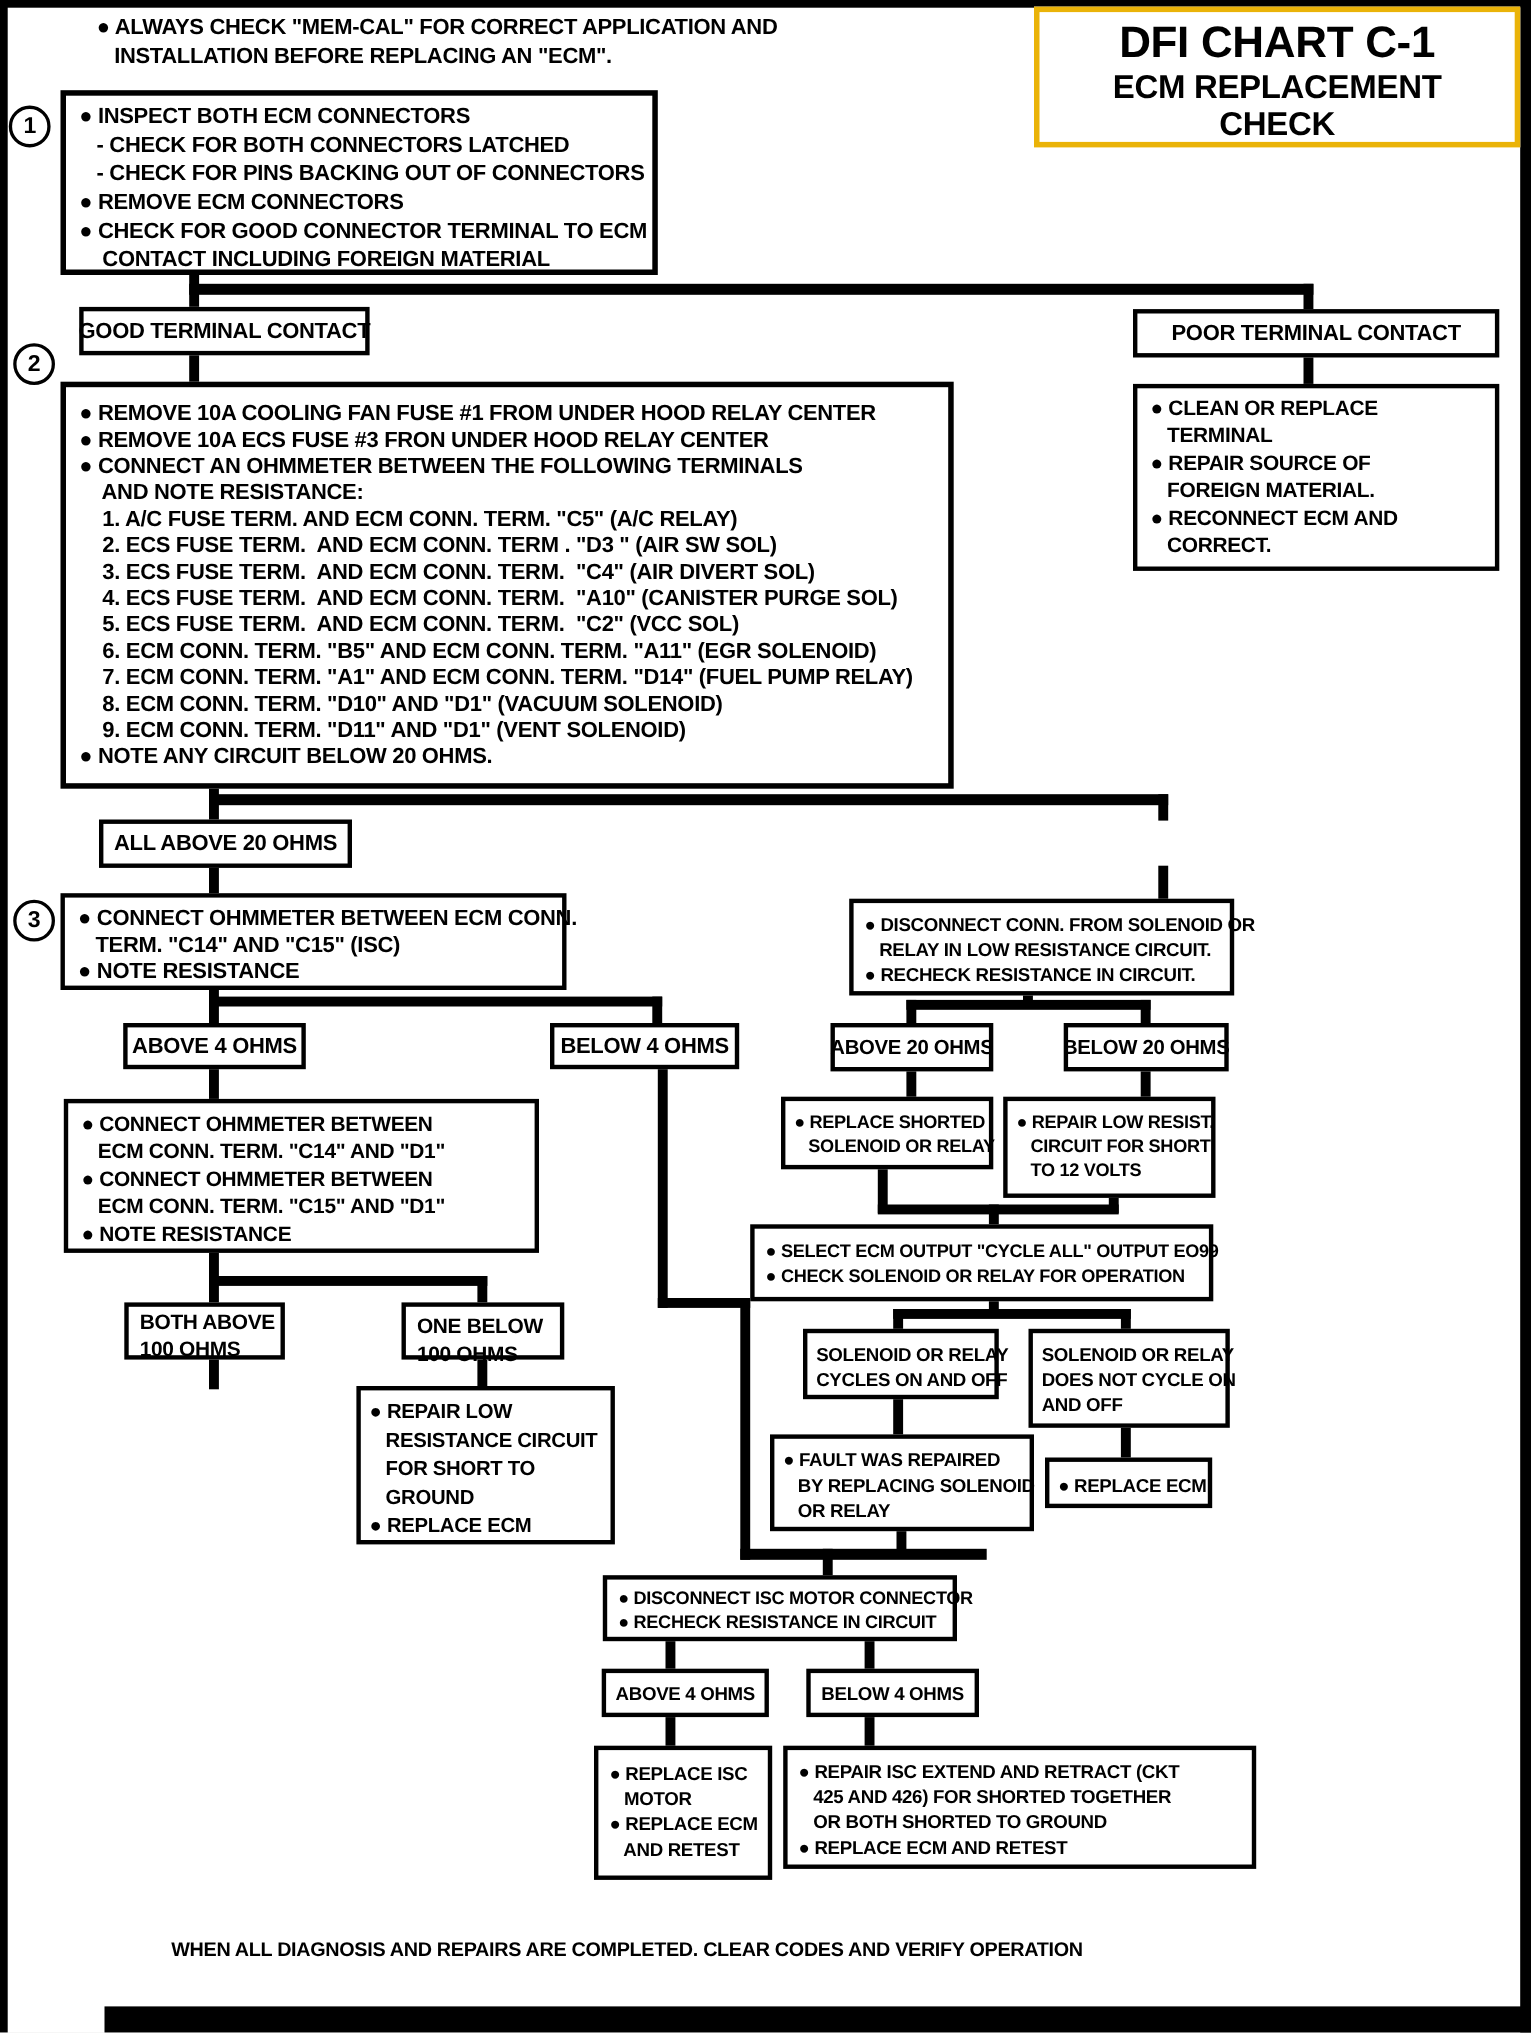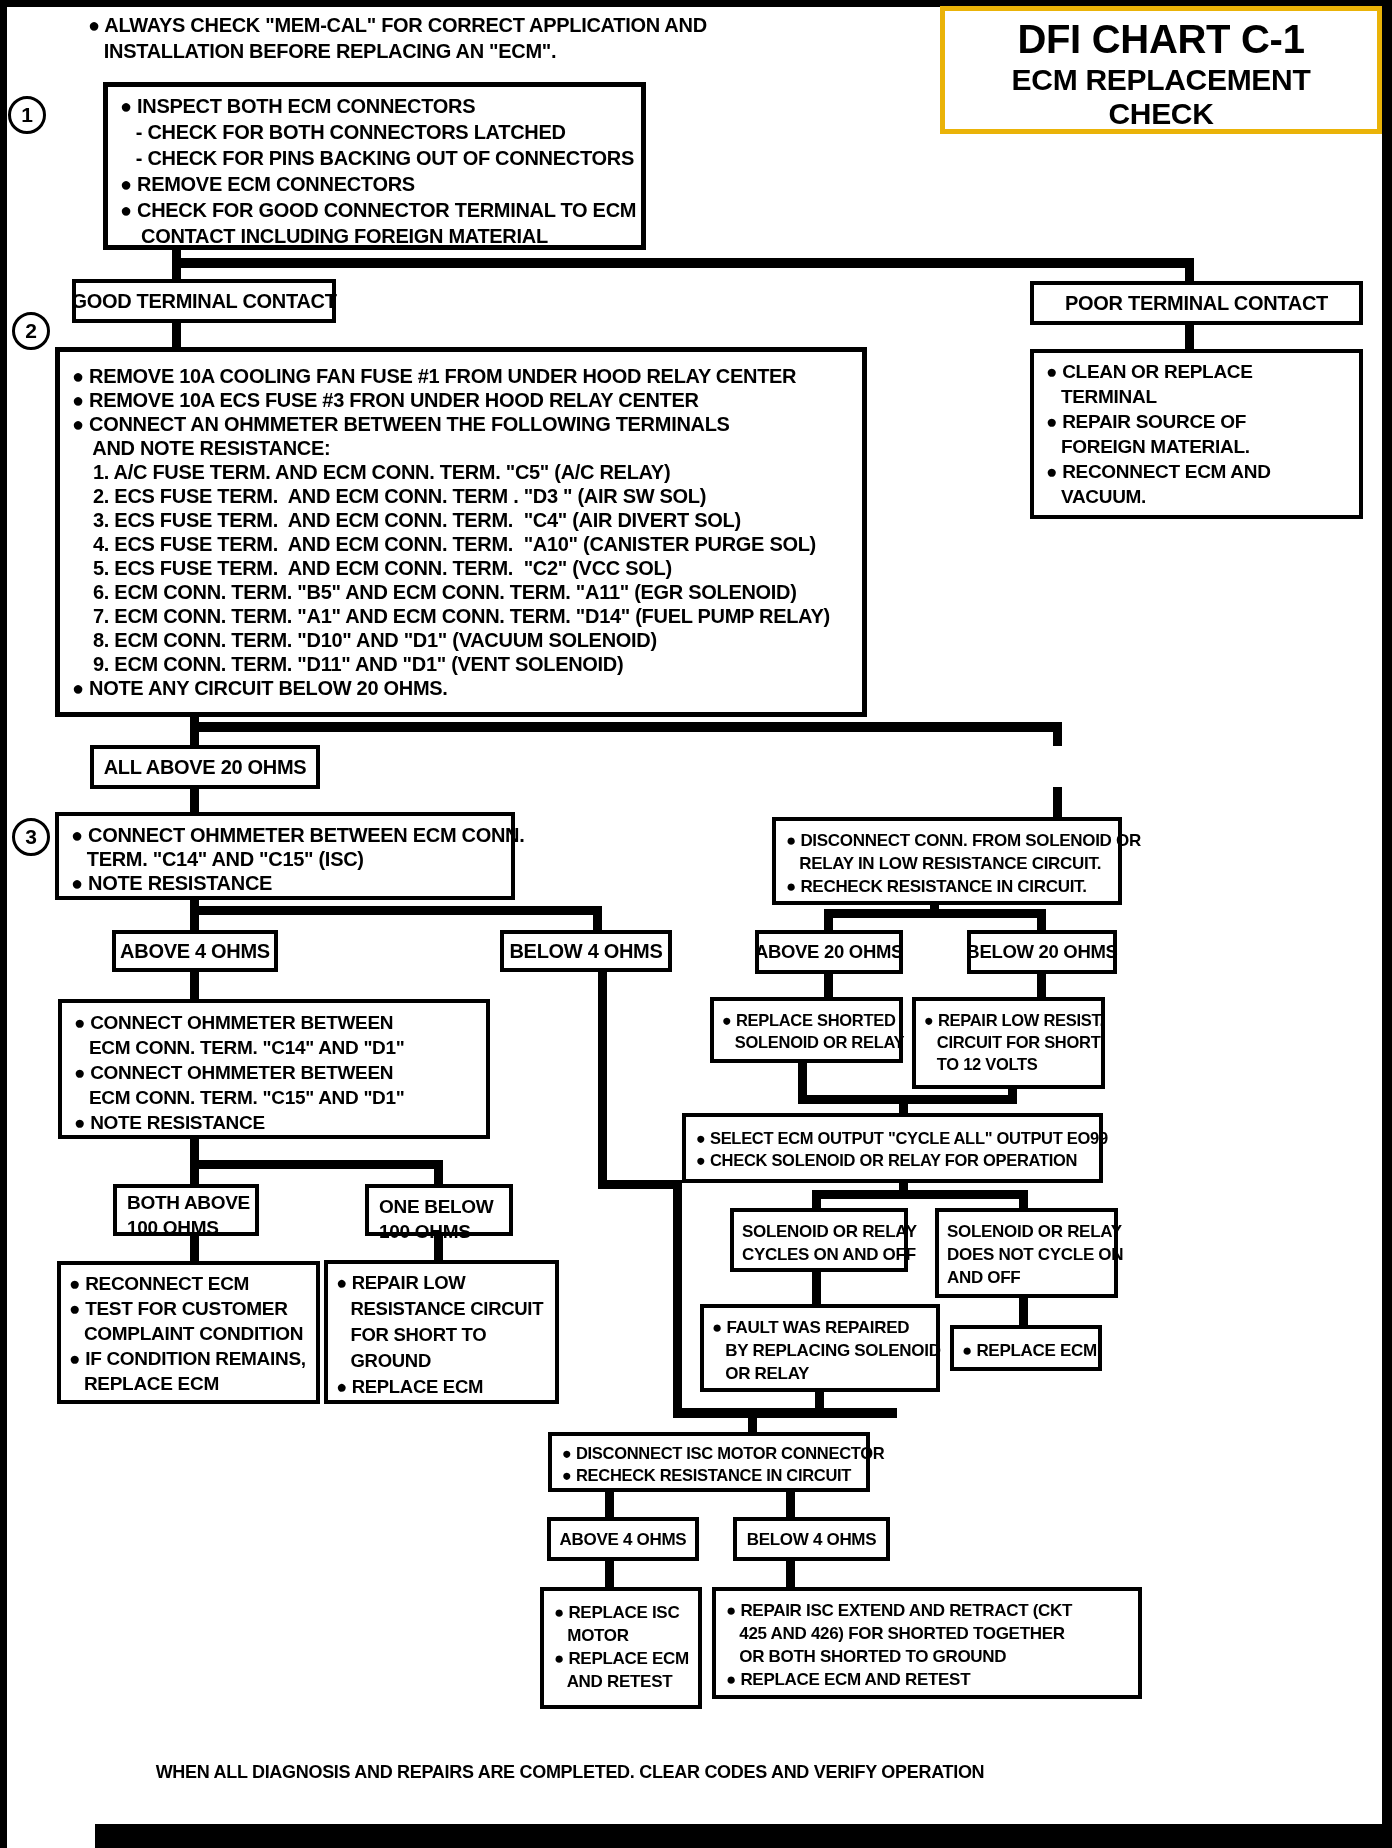--- a/index.html
+++ b/index.html
@@ -13,21 +13,21 @@
     pointer-events:none;}
   .node{position:absolute;border:4px solid #000;background:#fff;box-sizing:border-box;
     padding:8px 12px;}
   .node .ln{white-space:pre;}
   .lbl{position:absolute;border:4px solid #000;background:#fff;box-sizing:border-box;
     display:flex;align-items:center;justify-content:center;white-space:pre;text-align:center;}
   .lbl .ln{white-space:pre;}
   .conn{position:absolute;background:#000;}
   .circle{position:absolute;border:3px solid #000;border-radius:50%;box-sizing:border-box;
     display:flex;align-items:center;justify-content:center;font-size:21px;background:#fff;}
-  .fs20{font-size:20px;line-height:26px;margin-left:48px;}
+  .fs20{font-size:20px;line-height:26px;}
   .fs20t{font-size:20px;line-height:24px;}
   .fs19{font-size:19px;line-height:25px;}
   .fs18{font-size:18.5px;line-height:26px;}
   .fs17{font-size:17px;line-height:23px;}
   .fs16{font-size:16.5px;line-height:22px;}
   #title-box{position:absolute;border:5px solid #eab308;box-sizing:border-box;text-align:center;
     left:940px;top:6px;width:442px;height:128px;padding-top:4px;background:#fff;}
   #title-box .t1{font-size:40px;line-height:48px;}
   #title-box .t2{font-size:30px;line-height:34px;}
   #note{position:absolute;left:88px;top:12px;font-size:20px;line-height:26px;}
@@ -140,21 +140,21 @@
       <div class="ln">    9. ECM CONN. TERM. "D11" AND "D1" (VENT SOLENOID)</div>
       <div class="ln">● NOTE ANY CIRCUIT BELOW 20 OHMS.</div>
     </div>
 
   <div class="node fs19" style="left:1030px;top:349px;width:333px;height:170px;padding:6px 12px">
       <div class="ln">● CLEAN OR REPLACE</div>
       <div class="ln">   TERMINAL</div>
       <div class="ln">● REPAIR SOURCE OF</div>
       <div class="ln">   FOREIGN MATERIAL.</div>
       <div class="ln">● RECONNECT ECM AND</div>
-      <div class="ln">   VACUUM.</div>
+      <div class="ln">   CORRECT.</div>
     </div>
 
   <div class="lbl fs20t" style="left:90px;top:745px;width:230px;height:44px">ALL ABOVE 20 OHMS</div>
 
   <div class="node fs20t" style="left:55px;top:812px;width:460px;height:88px;padding:7px 12px">
       <div class="ln">● CONNECT OHMMETER BETWEEN ECM CONN.</div>
       <div class="ln">   TERM. "C14" AND "C15" (ISC)</div>
       <div class="ln">● NOTE RESISTANCE</div>
     </div>
 
@@ -198,27 +198,20 @@
   <div class="node fs17" style="left:730px;top:1208px;width:178px;height:64px;padding:8px 8px">
       <div class="ln">SOLENOID OR RELAY</div>
       <div class="ln">CYCLES ON AND OFF</div>
     </div>
   <div class="node fs17" style="left:935px;top:1208px;width:183px;height:90px;padding:8px 8px">
       <div class="ln">SOLENOID OR RELAY</div>
       <div class="ln">DOES NOT CYCLE ON</div>
       <div class="ln">AND OFF</div>
     </div>
 
-  <div class="node fs19" style="left:57px;top:1261px;width:263px;height:143px;padding:6px 8px">
-      <div class="ln">● RECONNECT ECM</div>
-      <div class="ln">● TEST FOR CUSTOMER</div>
-      <div class="ln">   COMPLAINT CONDITION</div>
-      <div class="ln">● IF CONDITION REMAINS,</div>
-      <div class="ln">   REPLACE ECM</div>
-    </div>
   <div class="node fs18" style="left:324px;top:1260px;width:235px;height:144px;padding:6px 8px">
       <div class="ln">● REPAIR LOW</div>
       <div class="ln">   RESISTANCE CIRCUIT</div>
       <div class="ln">   FOR SHORT TO</div>
       <div class="ln">   GROUND</div>
       <div class="ln">● REPLACE ECM</div>
     </div>
 
   <div class="node fs17" style="left:700px;top:1304px;width:240px;height:88px;padding:8px 8px">
       <div class="ln">● FAULT WAS REPAIRED</div>

